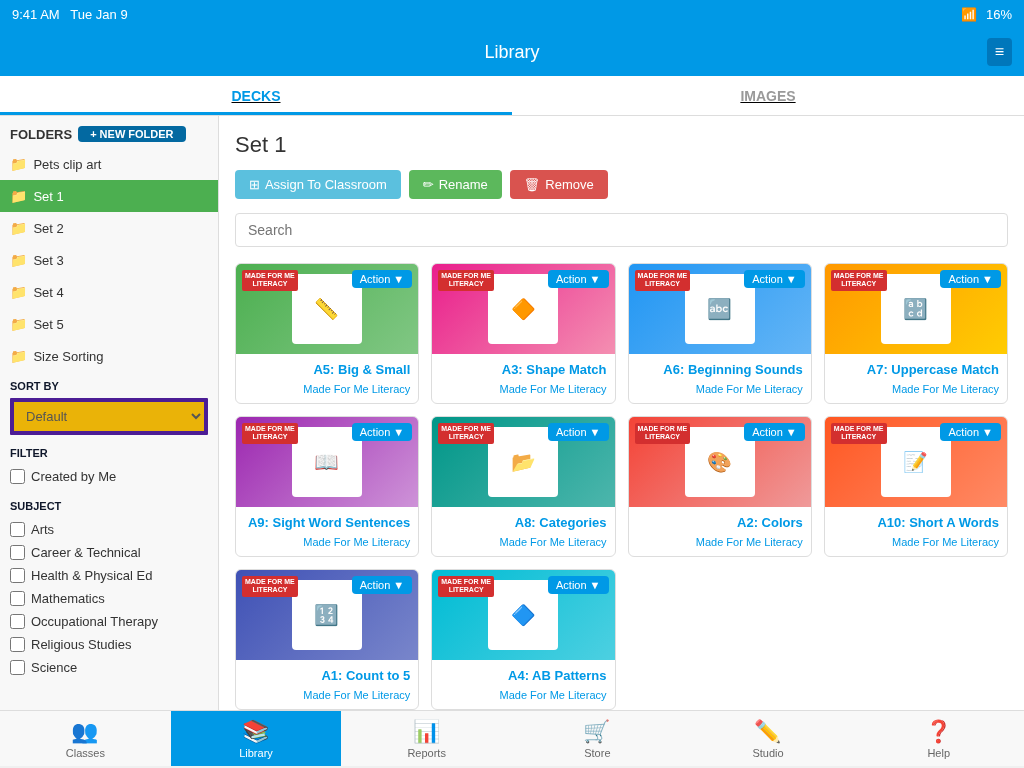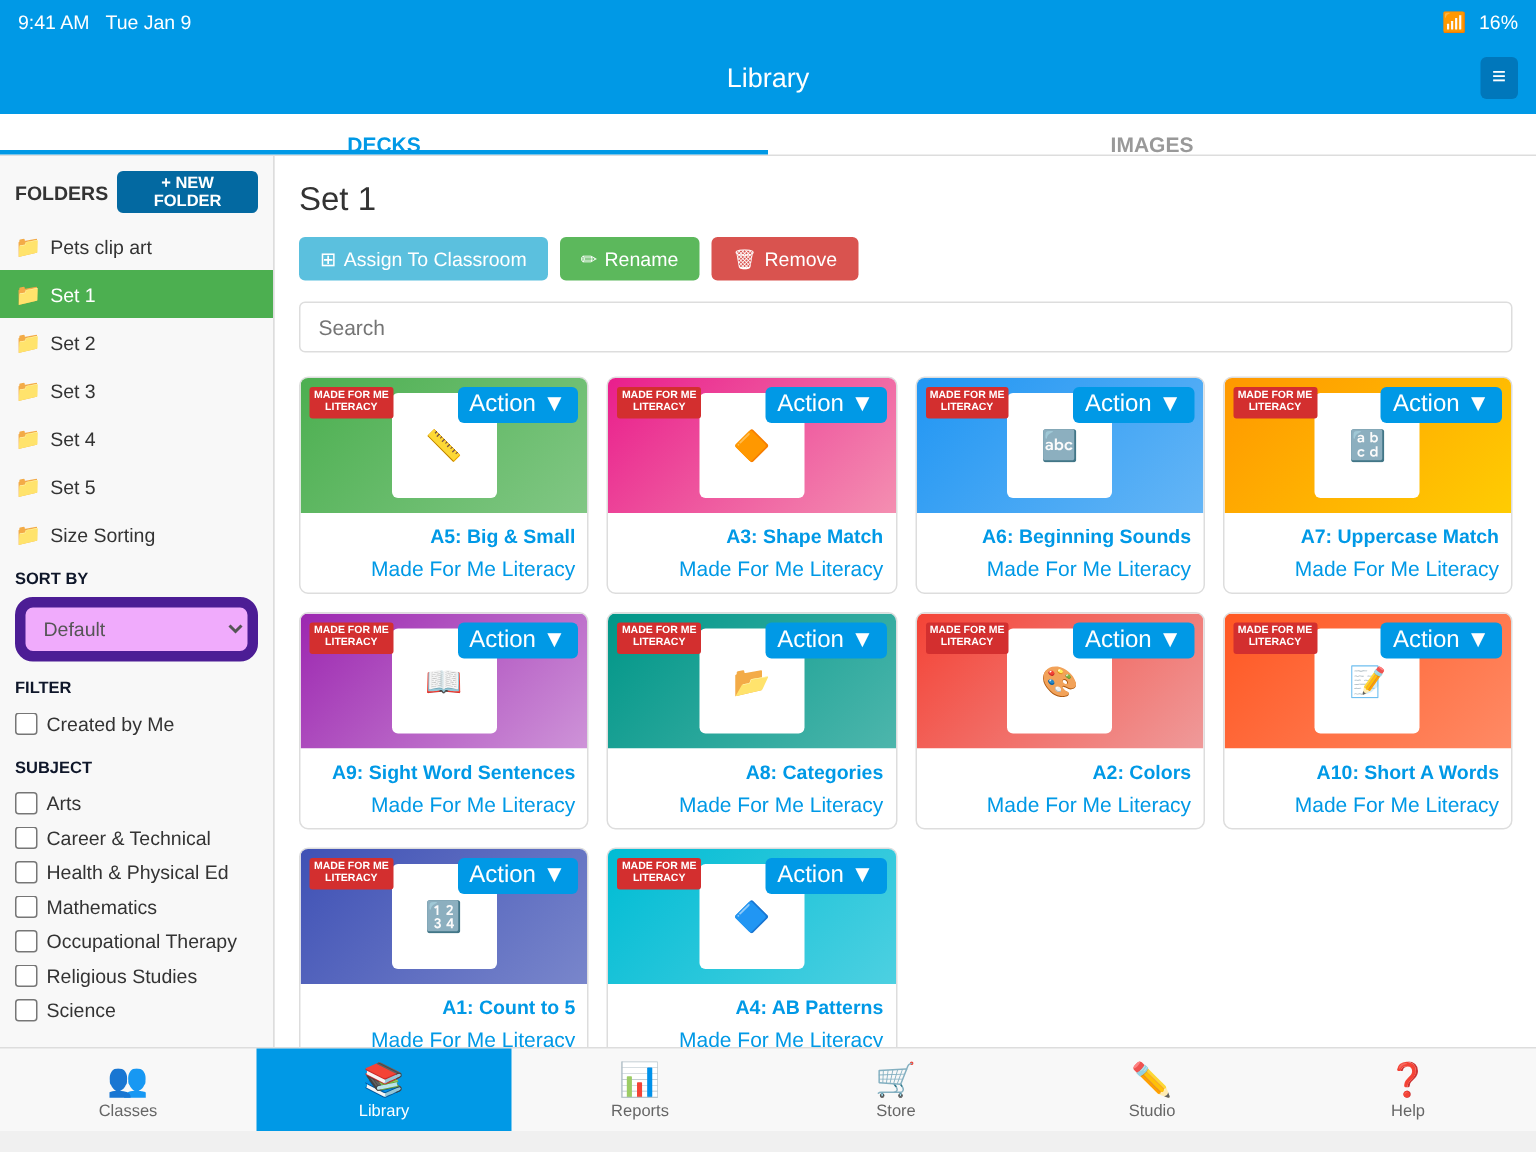--- a/index.html
+++ b/index.html
@@ -42,21 +42,22 @@
       border-radius: 4px;
       cursor: pointer;
       font-size: 16px;
     }
 
     
     .tabs {
       background: white;
       display: flex;
       border-bottom: 1px solid #ddd;
-      height: 28px;
+      height: 40px;
+      text-decoration: underline;
     }
     .tab {
       flex: 1;
       text-align: center;
       padding: 12px;
       font-size: 14px;
       font-weight: 600;
       cursor: pointer;
       color: #999;
       border-bottom: 3px solid transparent;
@@ -67,21 +68,21 @@
     }
 
     
     .main-layout {
       display: flex;
       height: calc(768px - 28px - 48px - 42px - 56px);
     }
 
     
     .sidebar {
-      width: 183px;
+      width: 219px;
       background: #f8f8f8;
       border-right: 1px solid #ddd;
       overflow-y: auto;
       padding-bottom: 10px;
     }
 
     .folders-header {
       display: flex;
       align-items: center;
       padding: 10px 10px 6px 10px;
@@ -114,24 +115,24 @@
       gap: 6px;
     }
     .folder-item.active { background: #4caf50; color: white; }
     .folder-icon { font-size: 14px; }
 
     .sort-section { padding: 8px 10px 4px 10px; }
     .section-label { font-weight: 700; font-size: 11px; color: #0f172a; margin-bottom: 6px; }
     .sort-select {
       width: 100%;
       padding: 6px 8px;
-      border: 7px solid #4c1d95;
-      border-radius: 12px;
-      font-size: 13px;
-      background: #f0abfc;
+      border: 4px solid #4c1d95;
+      border-radius: 1px;
+      font-size: 13px;
+      background: #eab308;
       color: #555;
     }
 
     .filter-section { padding: 8px 10px 4px 10px; }
     .checkbox-item {
       display: flex;
       align-items: center;
       gap: 6px;
       padding: 4px 0;
       font-size: 13px;
@@ -236,21 +237,21 @@
 
     .deck-card-image .action-dropdown {
       position: absolute;
       top: 6px;
       right: 6px;
       background: #0099e6;
       color: white;
       border: none;
       border-radius: 4px;
       padding: 3px 8px;
-      font-size: 16px;
+      font-size: 11px;
       cursor: pointer;
       display: flex;
       align-items: center;
       gap: 3px;
     }
 
     .deck-thumb {
       width: 100%;
       height: 100%;
       display: flex;
@@ -275,21 +276,21 @@
 
     .deck-info { padding: 8px; text-align: right; }
     .deck-title {
       font-size: 13px;
       color: #0099e6;
       font-weight: 600;
       margin-bottom: 6px;
       cursor: pointer;
     }
     .deck-author {
-      font-size: 14px;
+      font-size: 11px;
       color: #0099e6;
     }
 
     
     .bottom-nav {
       background: #f8f8f8;
       border-top: 1px solid #ddd;
       display: flex;
       height: 56px;
     }

